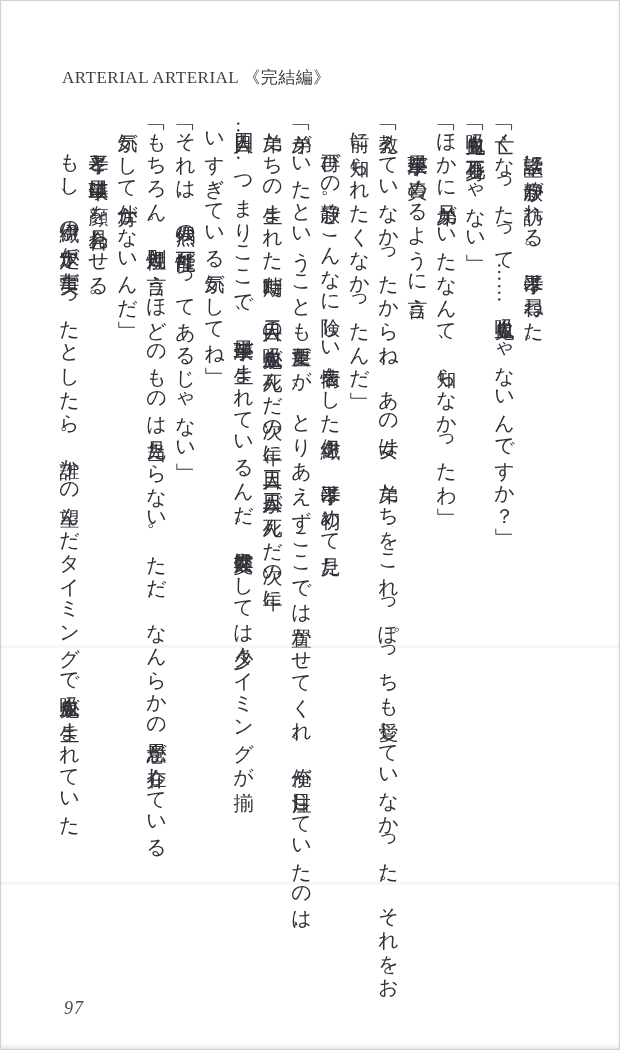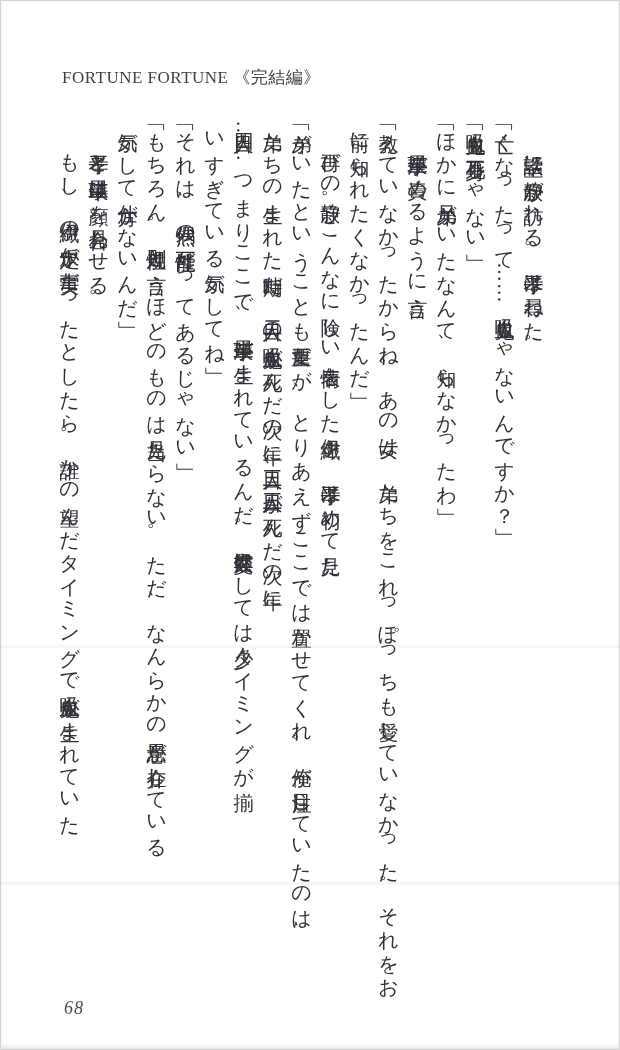--- a/index.html
+++ b/index.html
@@ -64,21 +64,21 @@
     height: 3px;
     background: rgba(0,0,0,0.035);
     pointer-events: none;
   }
 </style>
 </head>
 <body>
 
 <div id="page">
 
-  <div class="header">FORTUNE FORTUNE 《完結編》</div>
+  <div class="header">ARTERIAL ARTERIAL 《完結編》</div>
 
   <div class="text-block">
     <p class="indent">談話室に静寂が訪れる。孝平は尋ねた。</p>
     <p>「亡くなったって……吸血鬼じゃないんですか？」</p>
     <p>「吸血鬼も不死身じゃない」</p>
     <p>「ほかに兄弟がいたなんて、知らなかったわ」</p>
     <p class="indent">瑛里華が責めるように言う。</p>
     <p>「教えていなかったからね。あの女は、弟たちをこれっぽっちも愛していなかった。それをお</p>
     <p>前に知られたくなかったんだ」</p>
     <p class="indent">再びの静寂。こんなに険しい表情をした伊織を、孝平は初めて見た。</p>
@@ -86,18 +86,18 @@
     <p>弟たちの生まれた時期だ。二人目の吸血鬼が死んだ次の年に三人目、三人目が死んだ次の年に</p>
     <p>四人目……つまりここで、瑛里華が生まれているんだ。突然変異にしては少々タイミングが揃</p>
     <p>いすぎている気がしてね」</p>
     <p>「それは、偶然の可能性だってあるじゃない」</p>
     <p>「もちろん。規則性と言うほどのものは見当たらない。ただ、なんらかの意思が介在している</p>
     <p>気がして仕方がないんだ」</p>
     <p class="indent">孝平と瑛里華は顔を見合わせる。</p>
     <p class="indent">もし、伊織の仮定が事実だったとしたら。誰かの望んだタイミングで吸血鬼が生まれていた</p>
   </div>
 
-  <div class="page-number">68</div>
+  <div class="page-number">97</div>
 
   <div class="scan-line" style="top: 645px;"></div>
   <div class="scan-line" style="top: 882px;"></div>
 
 </div>
 
 </body></html>

